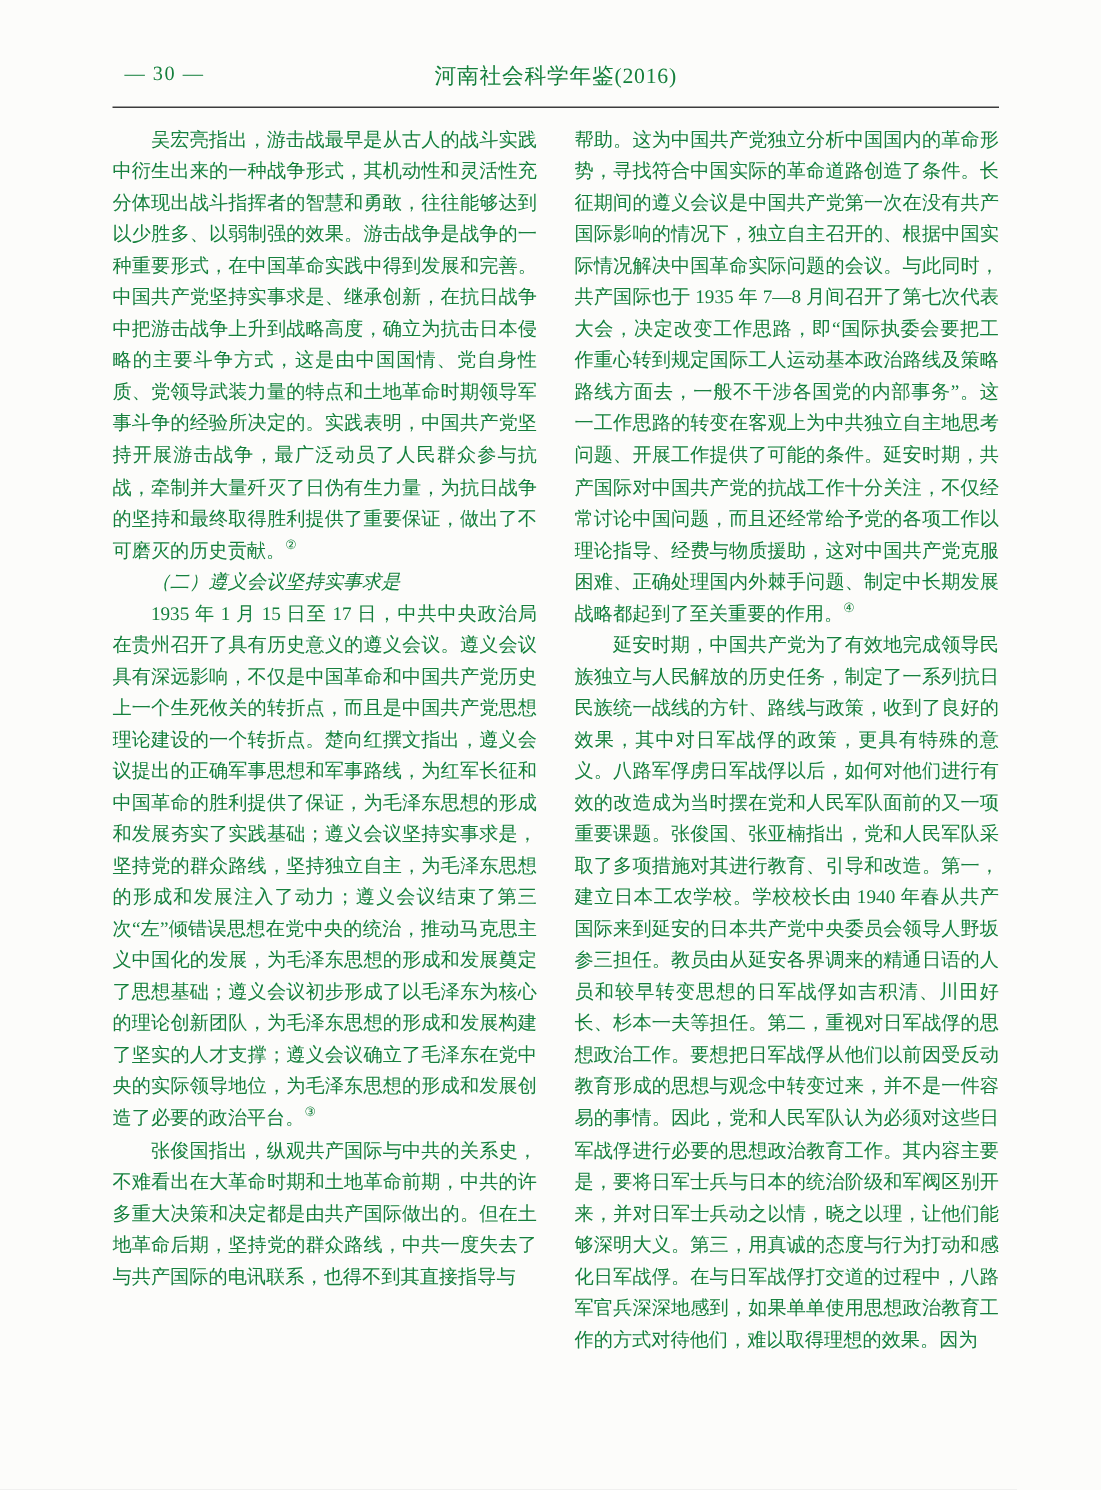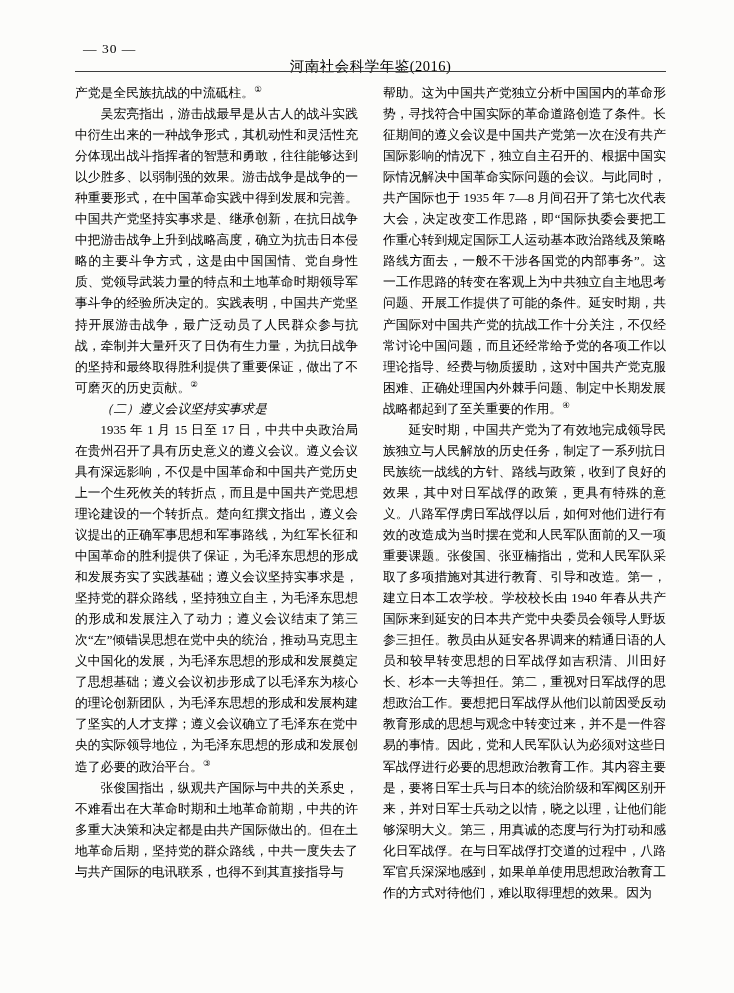--- a/index.html
+++ b/index.html
@@ -2,35 +2,35 @@
 <html><head>
 <meta charset="utf-8">
 <style>
   html,body { margin:0; padding:0; background:#e8e8e6; }
   .page {
     position:relative;
     width:734px; height:993px;
     margin:0 auto;
     background:#fcfcfa;
     font-family:"Liberation Serif","DejaVu Serif",serif;
-    color:#000000;
+    color:#15803d;
     box-sizing:border-box;
     overflow:hidden;
     padding-left:46px;
   }
   .header {
     position:absolute;
     top:41px; left:75px; width:591px; height:22px;
   }
   .page-number {
     position:absolute; left:8px; top:0;
     font-size:13.5px; letter-spacing:1px;
   }
   .journal-title {
-    position:absolute; left:0; right:0; top:16px;
+    position:absolute; left:0; right:0; top:0;
     text-align:center;
     font-size:14.5px;
     letter-spacing:0.5px;
   }
   .header-rule {
     position:absolute;
     top:71px; left:75px; width:591px;
     border:none;
     border-top:1.4px solid #3c3c3c;
     margin:0;
@@ -64,21 +64,20 @@
 
   <div class="header">
     <span class="page-number">— 30 —</span>
     <span class="journal-title">河南社会科学年鉴(2016)</span>
   </div>
   <hr class="header-rule">
 
   <div class="columns">
 
     <div class="col">
-      <p class="cont"><span>产党是全民族抗战的中流砥柱。</span><sup class="fn">①</sup></p>
       <p><span>吴宏亮指出，游击战最早是从古人的战斗实践中衍生出来的一种战争形式，其机动性和灵活性充分体现出战斗指挥者的智慧和勇敢，往往能够达到以少胜多、以弱制强的效果。游击战争是战争的一种重要形式，在中国革命实践中得到发展和完善。中国共产党坚持实事求是、继承创新，在抗日战争中把游击战争上升到战略高度，确立为抗击日本侵略的主要斗争方式，这是由中国国情、党自身性质、党领导武装力量的特点和土地革命时期领导军事斗争的经验所决定的。实践表明，中国共产党坚持开展游击战争，最广泛动员了人民群众参与抗战，牵制并大量歼灭了日伪有生力量，为抗日战争的坚持和最终取得胜利提供了重要保证，做出了不可磨灭的历史贡献。</span><sup class="fn">②</sup></p>
       <p class="heading"><span>（二）遵义会议坚持实事求是</span></p>
       <p><span>1935 年 1 月 15 日至 17 日，中共中央政治局在贵州召开了具有历史意义的遵义会议。遵义会议具有深远影响，不仅是中国革命和中国共产党历史上一个生死攸关的转折点，而且是中国共产党思想理论建设的一个转折点。楚向红撰文指出，遵义会议提出的正确军事思想和军事路线，为红军长征和中国革命的胜利提供了保证，为毛泽东思想的形成和发展夯实了实践基础；遵义会议坚持实事求是，坚持党的群众路线，坚持独立自主，为毛泽东思想的形成和发展注入了动力；遵义会议结束了第三次“左”倾错误思想在党中央的统治，推动马克思主义中国化的发展，为毛泽东思想的形成和发展奠定了思想基础；遵义会议初步形成了以毛泽东为核心的理论创新团队，为毛泽东思想的形成和发展构建了坚实的人才支撑；遵义会议确立了毛泽东在党中央的实际领导地位，为毛泽东思想的形成和发展创造了必要的政治平台。</span><sup class="fn">③</sup></p>
       <p><span>张俊国指出，纵观共产国际与中共的关系史，不难看出在大革命时期和土地革命前期，中共的许多重大决策和决定都是由共产国际做出的。但在土地革命后期，坚持党的群众路线，中共一度失去了与共产国际的电讯联系，也得不到其直接指导与</span></p>
     </div>
 
     <div class="col">
       <p class="cont"><span>帮助。这为中国共产党独立分析中国国内的革命形势，寻找符合中国实际的革命道路创造了条件。长征期间的遵义会议是中国共产党第一次在没有共产国际影响的情况下，独立自主召开的、根据中国实际情况解决中国革命实际问题的会议。与此同时，共产国际也于 1935 年 7—8 月间召开了第七次代表大会，决定改变工作思路，即“国际执委会要把工作重心转到规定国际工人运动基本政治路线及策略路线方面去，一般不干涉各国党的内部事务”。这一工作思路的转变在客观上为中共独立自主地思考问题、开展工作提供了可能的条件。延安时期，共产国际对中国共产党的抗战工作十分关注，不仅经常讨论中国问题，而且还经常给予党的各项工作以理论指导、经费与物质援助，这对中国共产党克服困难、正确处理国内外棘手问题、制定中长期发展战略都起到了至关重要的作用。</span><sup class="fn">④</sup></p>
       <p><span>延安时期，中国共产党为了有效地完成领导民族独立与人民解放的历史任务，制定了一系列抗日民族统一战线的方针、路线与政策，收到了良好的效果，其中对日军战俘的政策，更具有特殊的意义。八路军俘虏日军战俘以后，如何对他们进行有效的改造成为当时摆在党和人民军队面前的又一项重要课题。张俊国、张亚楠指出，党和人民军队采取了多项措施对其进行教育、引导和改造。第一，建立日本工农学校。学校校长由 1940 年春从共产国际来到延安的日本共产党中央委员会领导人野坂参三担任。教员由从延安各界调来的精通日语的人员和较早转变思想的日军战俘如吉积清、川田好长、杉本一夫等担任。第二，重视对日军战俘的思想政治工作。要想把日军战俘从他们以前因受反动教育形成的思想与观念中转变过来，并不是一件容易的事情。因此，党和人民军队认为必须对这些日军战俘进行必要的思想政治教育工作。其内容主要是，要将日军士兵与日本的统治阶级和军阀区别开来，并对日军士兵动之以情，晓之以理，让他们能够深明大义。第三，用真诚的态度与行为打动和感化日军战俘。在与日军战俘打交道的过程中，八路军官兵深深地感到，如果单单使用思想政治教育工作的方式对待他们，难以取得理想的效果。因为</span></p>
     </div>

